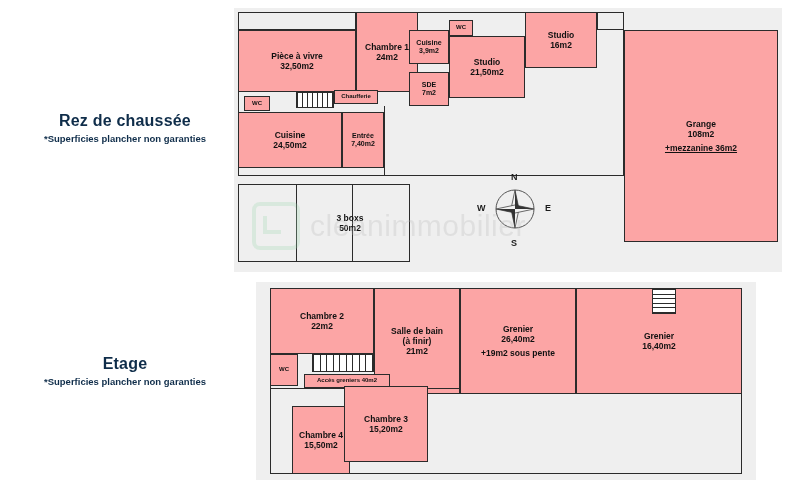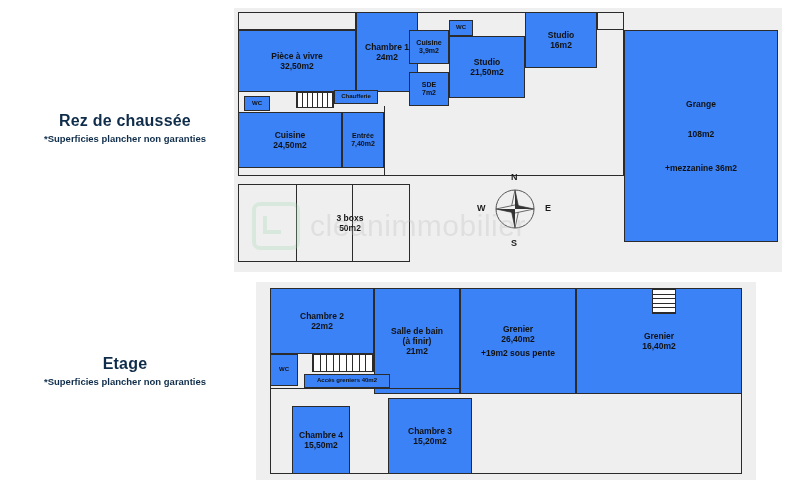--- a/index.html
+++ b/index.html
@@ -46,21 +46,21 @@
     background: #efefef;
     box-sizing: border-box;
   }
   #plan-rdc { left: 234px; top: 8px; width: 548px; height: 264px; }
   #plan-etage { left: 256px; top: 282px; width: 500px; height: 198px; }
 
   .room {
     position: absolute;
     box-sizing: border-box;
     border: 1px solid #2b2b2b;
-    background: #3b82f6;
+    background: #fca5a5;
     display: flex;
     flex-direction: column;
     align-items: center;
     justify-content: center;
     text-align: center;
     color: #111;
     line-height: 1.18;
   }
   .room .nm { font-size: 8.5px; font-weight: bold; }
   .room .sz { font-size: 8.5px; font-weight: bold; }
@@ -242,24 +242,24 @@
     <div class="room nofill" style="left:150px; top:98px; width:240px; height:70px; border-top:none;"></div>
 
     <div class="room nofill" style="left:4px; top:176px; width:172px; height:78px;"></div>
     <div class="wall" style="left:62px; top:176px; width:1px; height:78px;"></div>
     <div class="wall" style="left:118px; top:176px; width:1px; height:78px;"></div>
     <div class="room nofill" style="left:60px; top:190px; width:112px; height:50px; border:none;text-align:center;">
       <span class="nm">3 boxs</span>
       <span class="sz">50m2</span>
     </div>
 
-    <div class="room" style="left:390px; top:22px; width:154px; height:212px;gap:20px;">
+    <div class="room" style="left:390px; top:22px; width:154px; height:212px;">
       <span class="nm">Grange</span>
       <span class="sz">108m2</span>
-      <span class="sz" style="margin-top:4px;">+mezzanine 36m2</span>
+      <span class="sz" style="margin-top:4px;text-decoration:underline;">+mezzanine 36m2</span>
     </div>
 
     <div id="compass" style="left:242px; top:164px;">
       <span class="lt n">N</span>
       <span class="lt s">S</span>
       <span class="lt w">W</span>
       <span class="lt e">E</span>
       <svg class="rose" viewBox="0 0 44 44">
         <circle cx="22" cy="22" r="19" fill="none" stroke="#555" stroke-width="1"></circle>
         <polygon points="22,3 26,22 22,41 18,22" fill="#f2f2f2" stroke="#444" stroke-width="0.8"></polygon>
@@ -333,19 +333,19 @@
       <span class="nm">Accès greniers 40m2</span>
     </div>
 
     <div class="wall" style="left:14px; top:106px; width:190px; height:1px;"></div>
 
     <div class="room" style="left:14px; top:124px; width:58px; height:68px;margin-left:22px;">
       <span class="nm">Chambre 4</span>
       <span class="sz">15,50m2</span>
     </div>
 
-    <div class="room" style="left:88px; top:116px; width:84px; height:76px;margin-left:44px;">
+    <div class="room" style="left:88px; top:104px; width:84px; height:76px;">
       <span class="nm">Chambre 3</span>
       <span class="sz">15,20m2</span>
     </div>
   </div>
 
 </div>
 
 </body></html>

